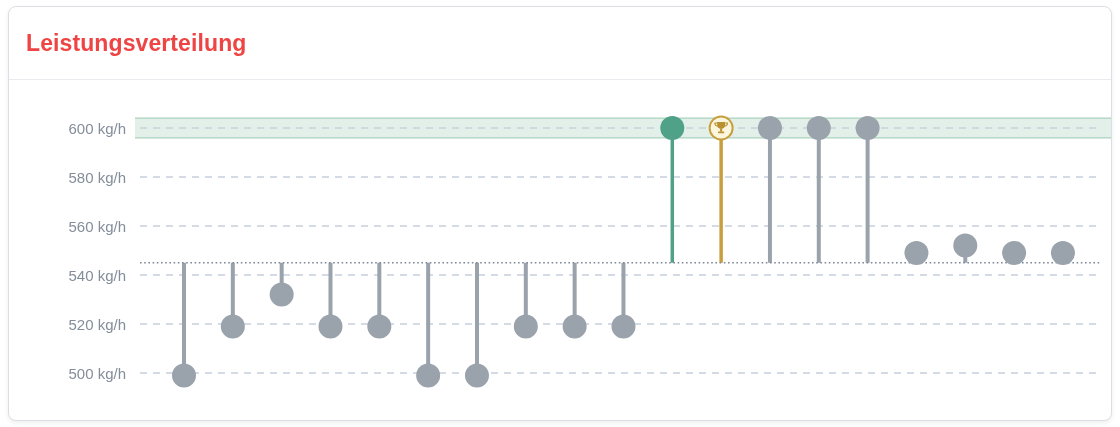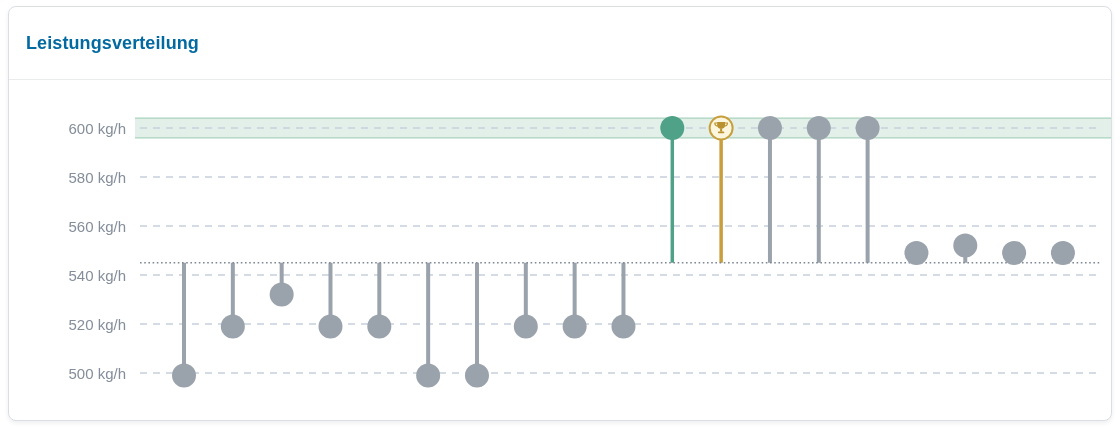--- a/index.html
+++ b/index.html
@@ -20,23 +20,23 @@
     overflow: hidden;
   }
   .card-header {
     height: 73px;
     display: flex;
     align-items: center;
     padding: 0 17px;
     border-bottom: 1px solid #e9ebef;
   }
   .card-title {
-    font-size: 18px;
+    font-size: 23px;
     font-weight: 700;
-    color: #0369a1;
+    color: #ef4444;
     letter-spacing: 0.1px;
   }
   .chart-wrap {
     position: relative;
     width: 1102px;
     height: 340px;
   }
   svg { display: block; }
   .tick-text {
     font-family: "Liberation Sans", sans-serif;

